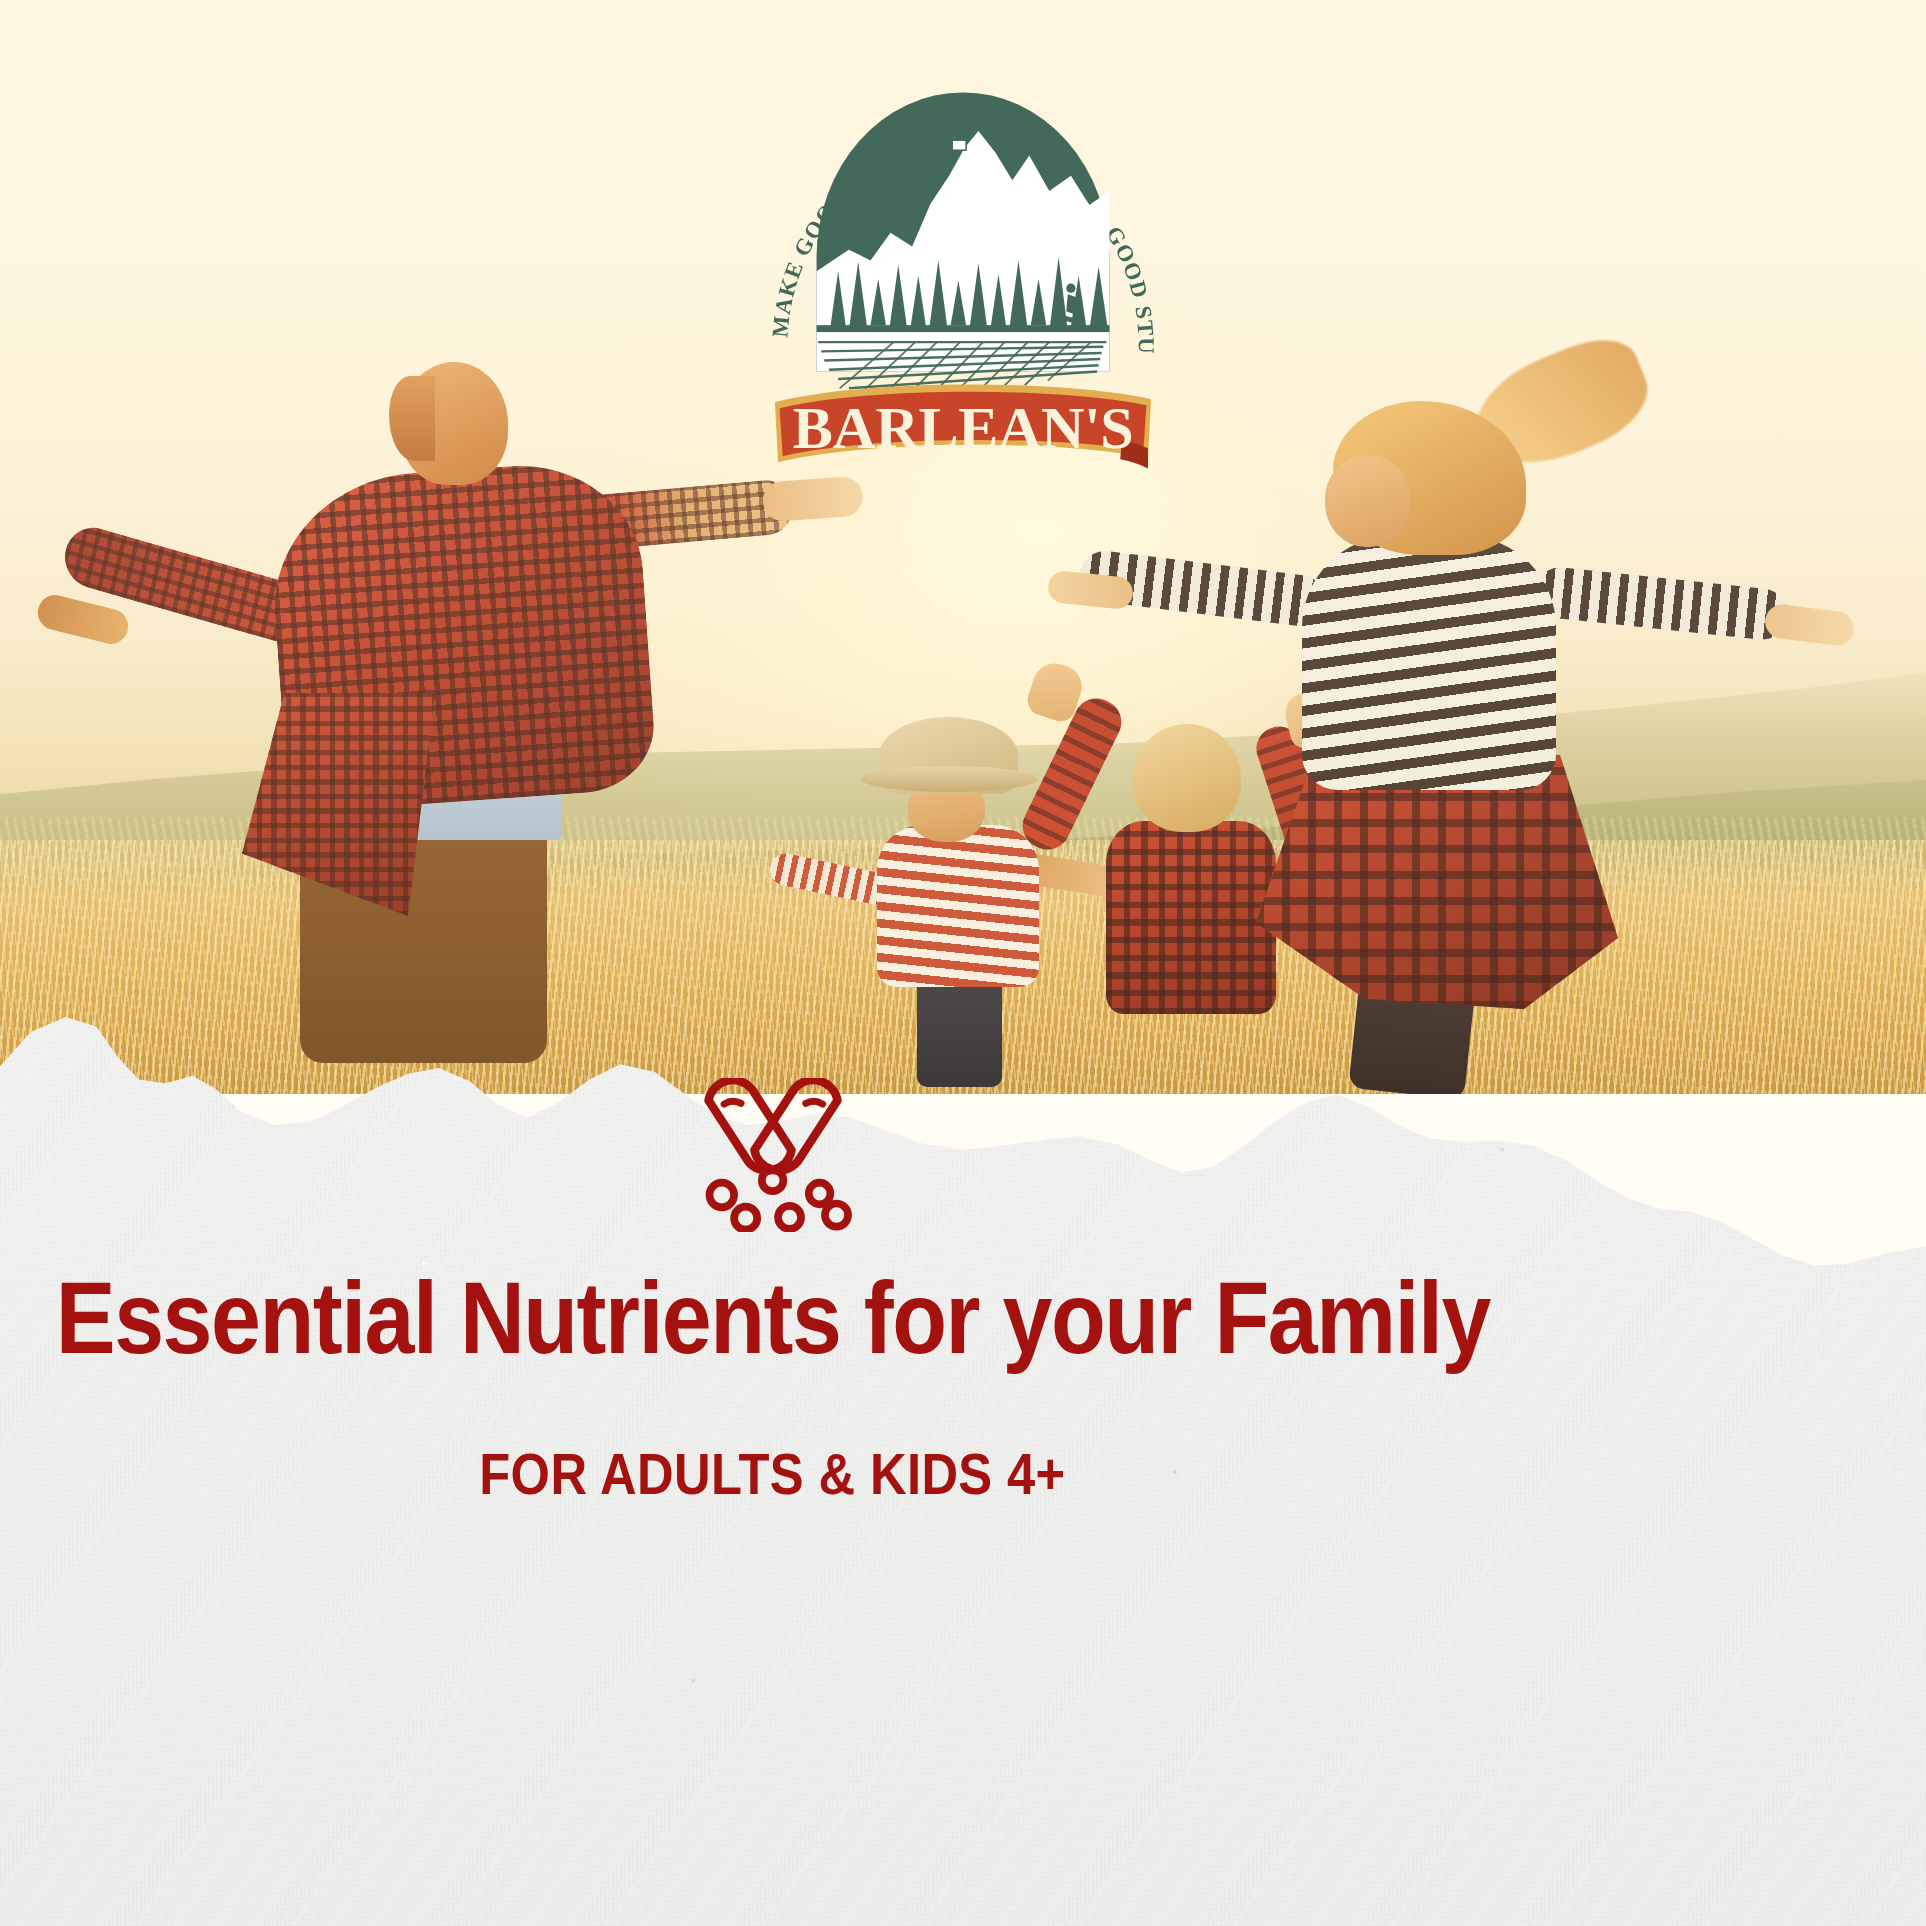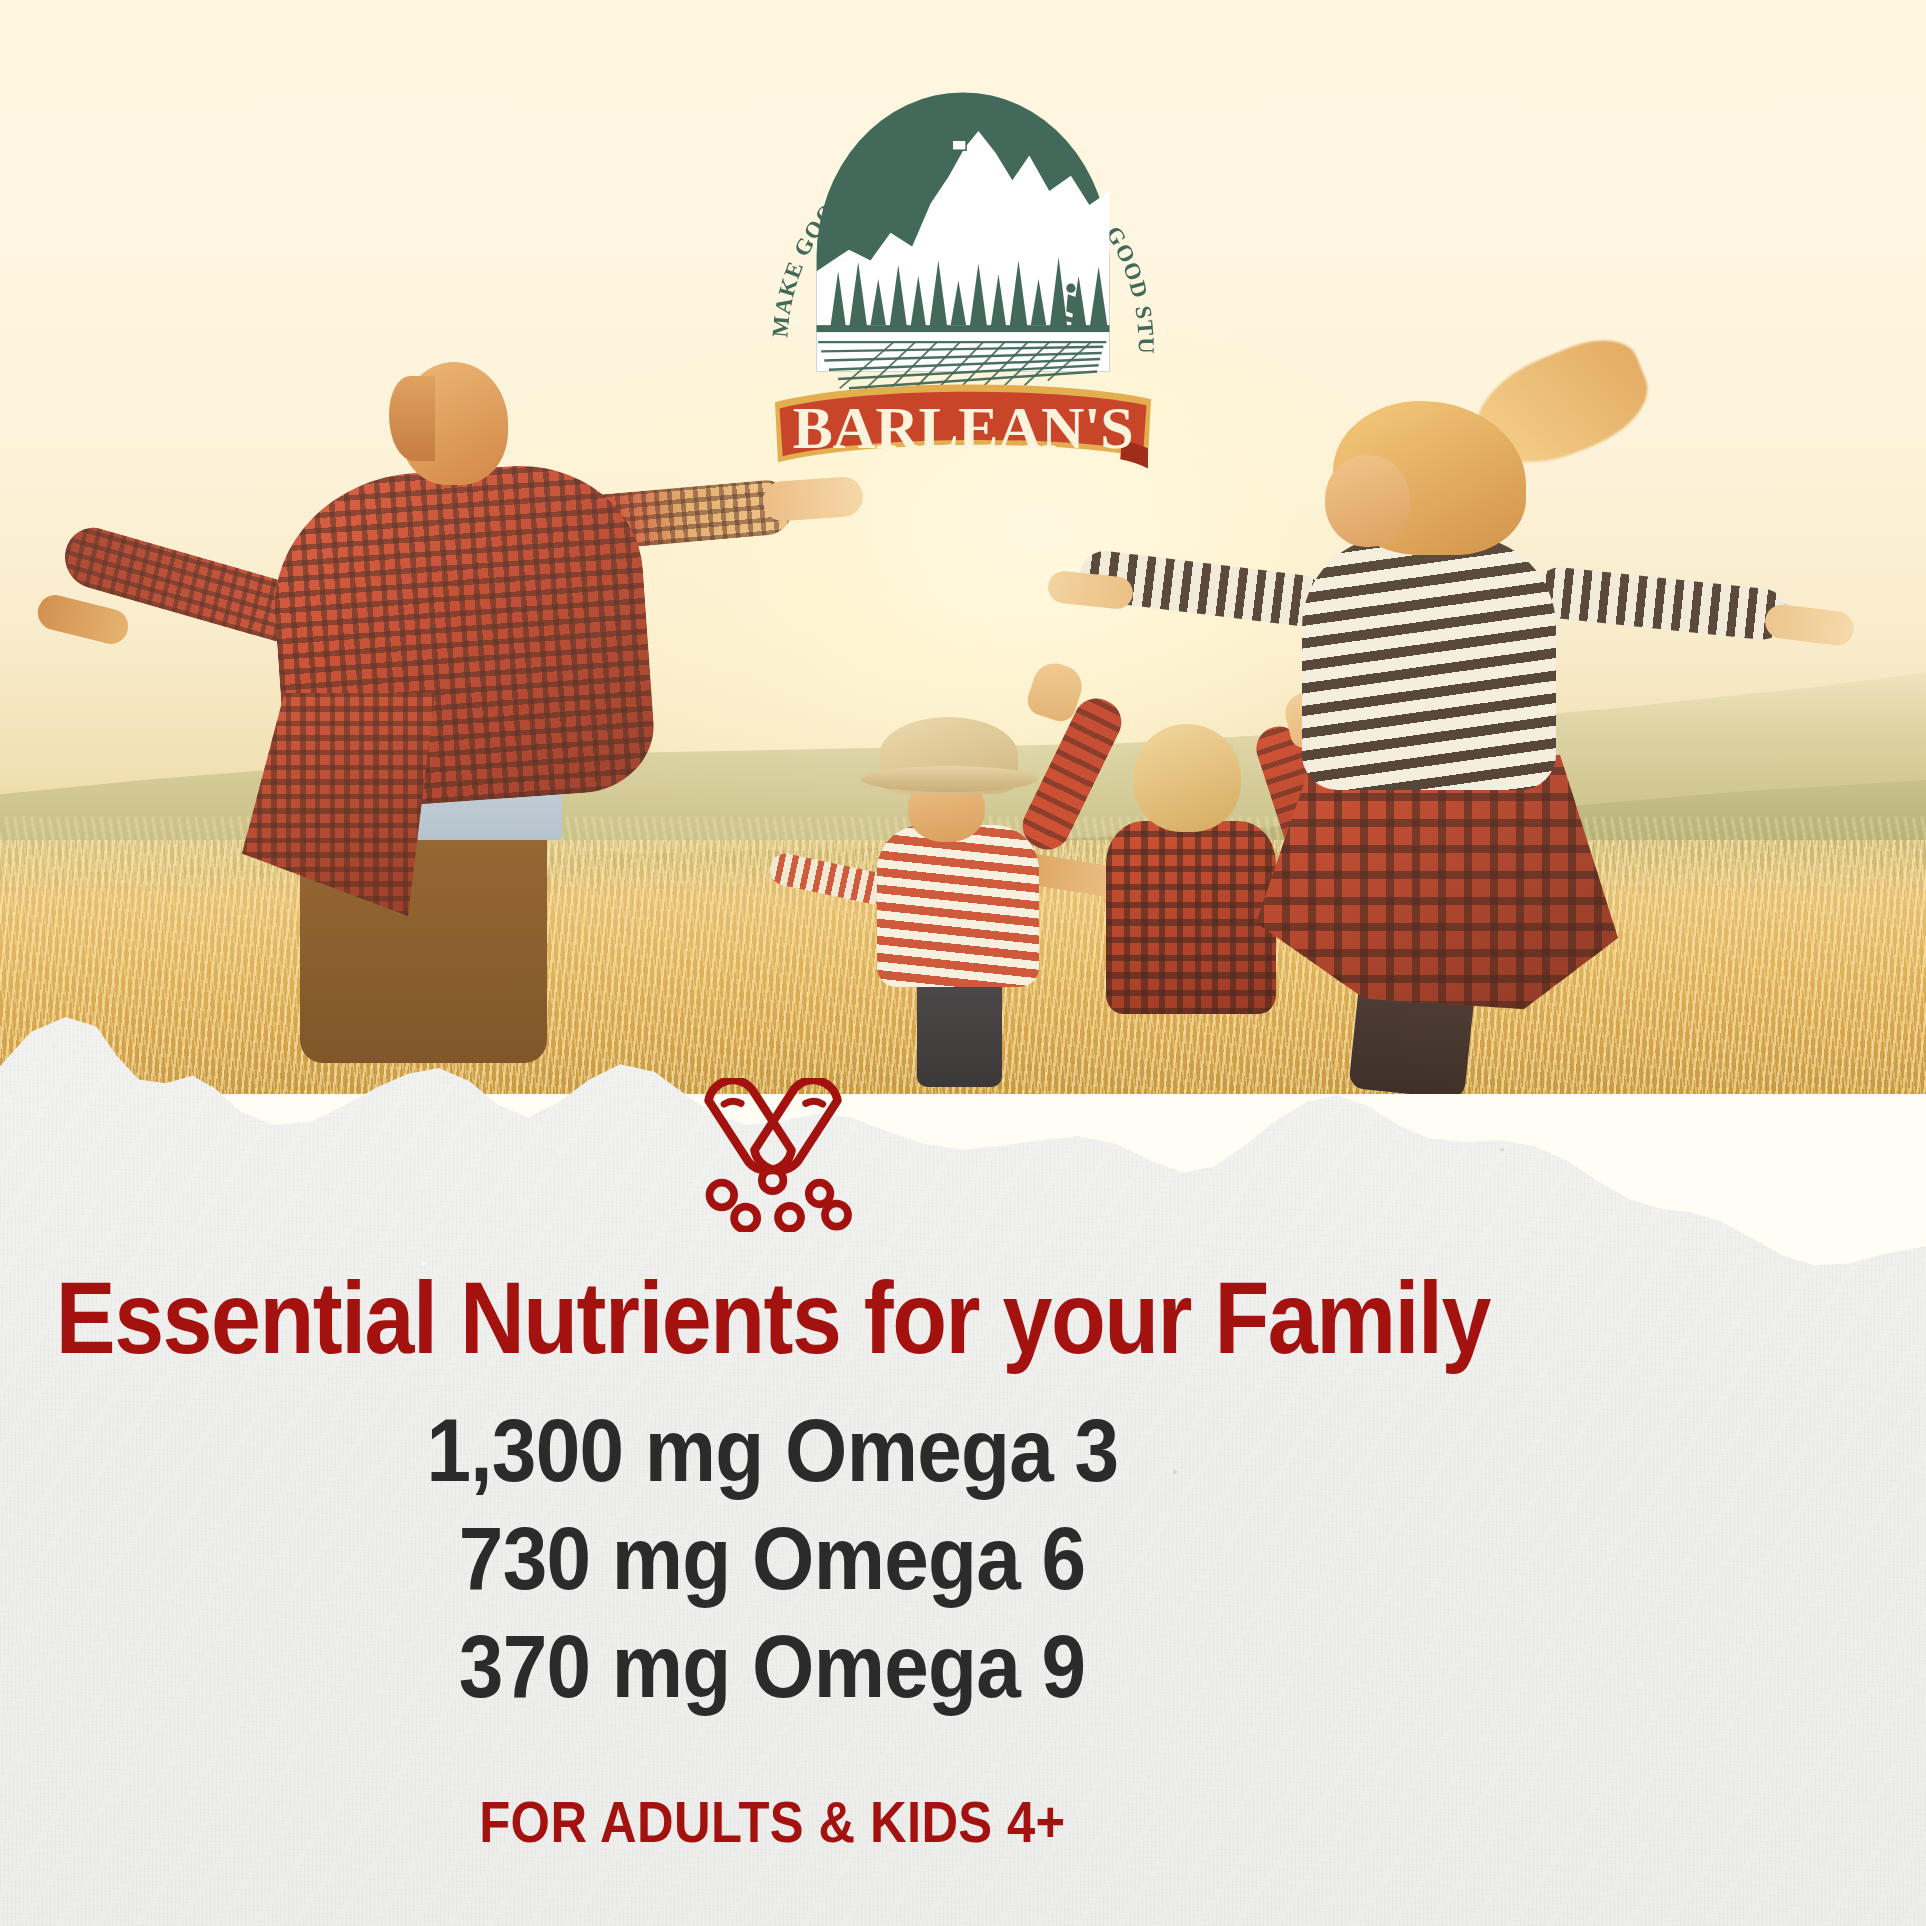--- a/index.html
+++ b/index.html
@@ -408,23 +408,18 @@
           <circle cx="168" cy="150" r="14"></circle>
           <circle cx="72" cy="182" r="15"></circle>
           <circle cx="129" cy="181" r="15"></circle>
           <circle cx="190" cy="178" r="15"></circle>
         </g>
       </svg>
     </div>
 
     <div class="headline">Essential Nutrients for your Family</div>
 
-    <div class="omegas">
-      <div class="omega-line">1,300 mg Omega 3</div>
-      <div class="omega-line">730 mg Omega 6</div>
-      <div class="omega-line">370 mg Omega 9</div>
-    </div>
 
     <div class="footnote">FOR ADULTS &amp; KIDS 4+</div>
   </div>
 
 </div>
 
 
 </body></html>

